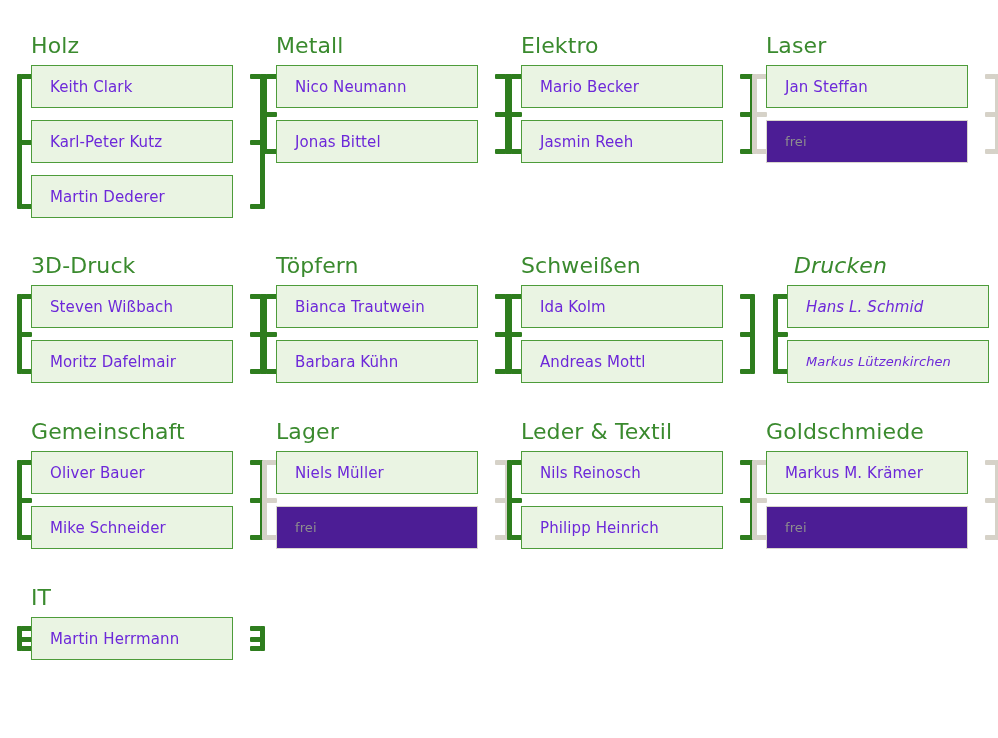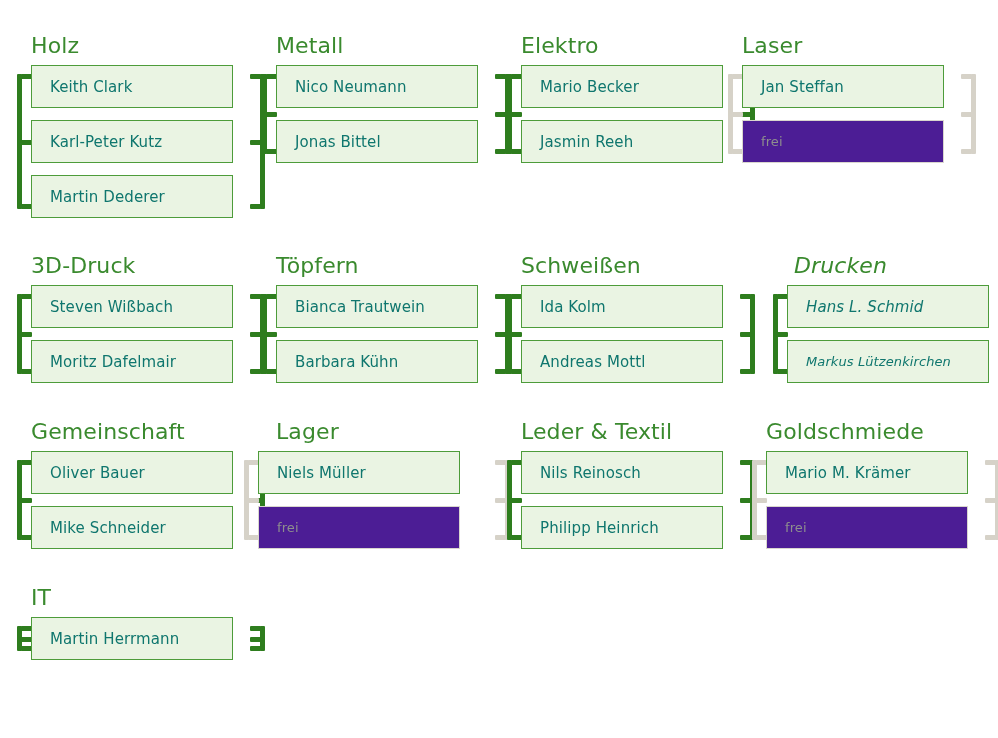--- a/index.html
+++ b/index.html
@@ -47,21 +47,21 @@
     box-sizing:border-box;
     width:202px;height:43px;
     display:flex;align-items:center;
     padding-left:18px;
     font-size:15px;
     letter-spacing:.1px;
   }
   .card.filled{
     background:#eaf4e3;
     border:1px solid #4d9c3a;
-    color:#0f766e;
+    color:#6d28d9;
   }
   .card.free{
     background:#4c1d95;
     border:1px solid #d9d6ce;
     color:#8e8e8e;
     font-size:13px;
   }
   .card.small{font-size:13px;}
 </style>
 </head>
@@ -125,21 +125,21 @@
           <div class="stub top"></div>
           <div class="stub mid"></div>
           <div class="stub bot"></div>
         </div>
         <div class="cards">
           <div class="card filled">Mario Becker</div>
           <div class="card filled">Jasmin Reeh</div>
         </div>
       </div>
     </div>
-    <div class="group" style="left: 724px; top: 33px;">
+    <div class="group" style="left: 748px; top: 33px;">
       <div class="group-title">Laser</div>
       <div class="stack-wrap" style="margin-left: 18px;">
         <div class="bracket left off">
           <div class="spine"></div>
           <div class="stub top"></div>
           <div class="stub mid"></div>
           <div class="stub bot"></div>
         </div>
         <div class="bracket right off">
           <div class="spine"></div>
@@ -253,21 +253,21 @@
           <div class="stub bot"></div>
         </div>
         <div class="cards">
           <div class="card filled">Oliver Bauer</div>
           <div class="card filled">Mike Schneider</div>
         </div>
       </div>
     </div>
     <div class="group" style="left: 258px; top: 419px;">
       <div class="group-title">Lager</div>
-      <div class="stack-wrap" style="">
+      <div class="stack-wrap" style="margin-left: 18px;">
         <div class="bracket left off">
           <div class="spine"></div>
           <div class="stub top"></div>
           <div class="stub mid"></div>
           <div class="stub bot"></div>
         </div>
         <div class="bracket right off">
           <div class="spine"></div>
           <div class="stub top"></div>
           <div class="stub mid"></div>
@@ -309,21 +309,21 @@
           <div class="stub mid"></div>
           <div class="stub bot"></div>
         </div>
         <div class="bracket right off">
           <div class="spine"></div>
           <div class="stub top"></div>
           <div class="stub mid"></div>
           <div class="stub bot"></div>
         </div>
         <div class="cards">
-          <div class="card filled">Mario M. Krämer</div>
+          <div class="card filled">Markus M. Krämer</div>
           <div class="card free">frei</div>
         </div>
       </div>
     </div>
     <div class="group" style="left: 13px; top: 585px;">
       <div class="group-title">IT</div>
       <div class="stack-wrap" style="margin-left: 18px;">
         <div class="bracket left on">
           <div class="spine"></div>
           <div class="stub top"></div>

